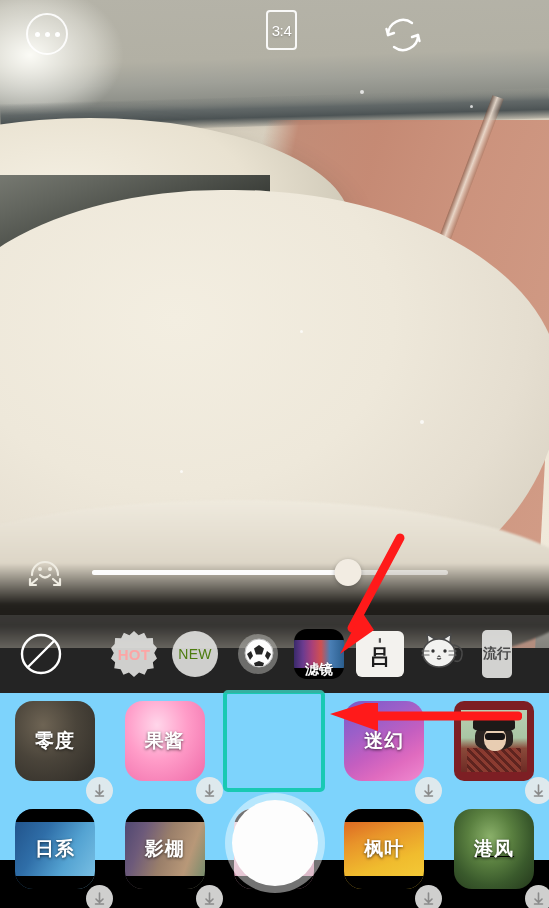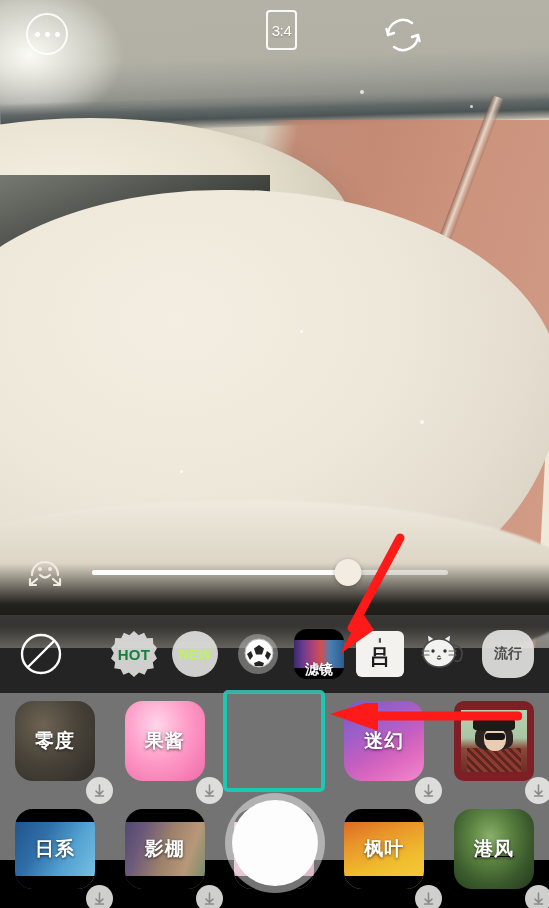--- a/index.html
+++ b/index.html
@@ -105,30 +105,30 @@
     background: rgba(120,120,118,0.30);
     display: flex; align-items: center;
   }
   .cat-item {
     position: absolute; top: 50%; transform: translateY(-50%);
     display: flex; align-items: center; justify-content: center;
   }
   .none-icon { left: 18px; width: 46px; height: 46px; }
   .hot-badge {
     left: 111px; width: 46px; height: 46px;
-    color: #15803d; font-size: 15px; font-weight: bold; letter-spacing: .3px;
+    color: #fca5a5; font-size: 15px; font-weight: bold; letter-spacing: .3px;
   }
   .starburst {
     position: absolute; inset: 0; background: rgba(222,222,220,0.92);
     clip-path: polygon(50% 0%,60% 9%,72% 4%,78% 16%,91% 15%,92% 28%,100% 37%,94% 48%,100% 60%,91% 68%,93% 81%,79% 83%,73% 95%,61% 90%,50% 100%,39% 90%,27% 95%,21% 83%,7% 81%,9% 68%,0% 60%,6% 48%,0% 37%,8% 28%,9% 15%,22% 16%,28% 4%,40% 9%);
   }
   .hot-badge span, .new-badge span { position: relative; z-index: 2; }
   .new-badge {
     left: 172px; width: 46px; height: 46px;
-    color: #bef264; font-size: 14px; font-weight: bold; letter-spacing: .3px;
+    color: #4d7c0f; font-size: 14px; font-weight: normal; letter-spacing: .3px;
   }
   .new-circle { position: absolute; inset: 0; border-radius: 50%; background: rgba(222,222,220,0.92); }
   .ball-icon { left: 234px; width: 48px; height: 48px; }
   .filter-cat {
     left: 294px; width: 50px; height: 50px; border-radius: 13px; overflow: hidden;
     background: #000;
     align-items: flex-end;
   }
   .filter-cat-img {
     position: absolute; left: 0; top: 11px; width: 50px; height: 28px;
@@ -139,28 +139,28 @@
     text-shadow: 0 1px 2px rgba(0,0,0,0.8);
   }
   .lv-cat {
     left: 356px; width: 48px; height: 46px; border-radius: 6px;
     background: #f3f2ee; color: #1d1d1d; font-size: 21px; font-weight: bold;
     flex-direction: column;
   }
   .lv-cat .tiny { font-size: 6px; line-height: 5px; opacity: .75; }
   .cat-icon { left: 416px; width: 54px; height: 50px; }
   .trend-cat {
-    left: 482px; width: 52px; height: 48px; border-radius: 19px;
+    left: 482px; width: 30px; height: 48px; border-radius: 5px;
     background: rgba(226,226,224,0.92); color: #4c4c4c; font-size: 14px; font-weight: bold;
   }
 
   
   .panel {
     position: absolute; left: 0; top: 693px; width: 549px; height: 167px; z-index: 15;
-    background: #737373;
+    background: #7dd3fc;
   }
   .frow { position: absolute; left: 0; width: 549px; height: 100px; display: flex; }
   .frow1 { top: 8px; }
   .frow2 { top: 116px; }
   .fcell { position: relative; width: 109.8px; display: flex; align-items: flex-start; justify-content: center; }
   .thumb {
     position: relative; width: 80px; height: 80px; border-radius: 18px; overflow: hidden;
     display: flex; align-items: center; justify-content: center;
   }
   .thumb .label {

